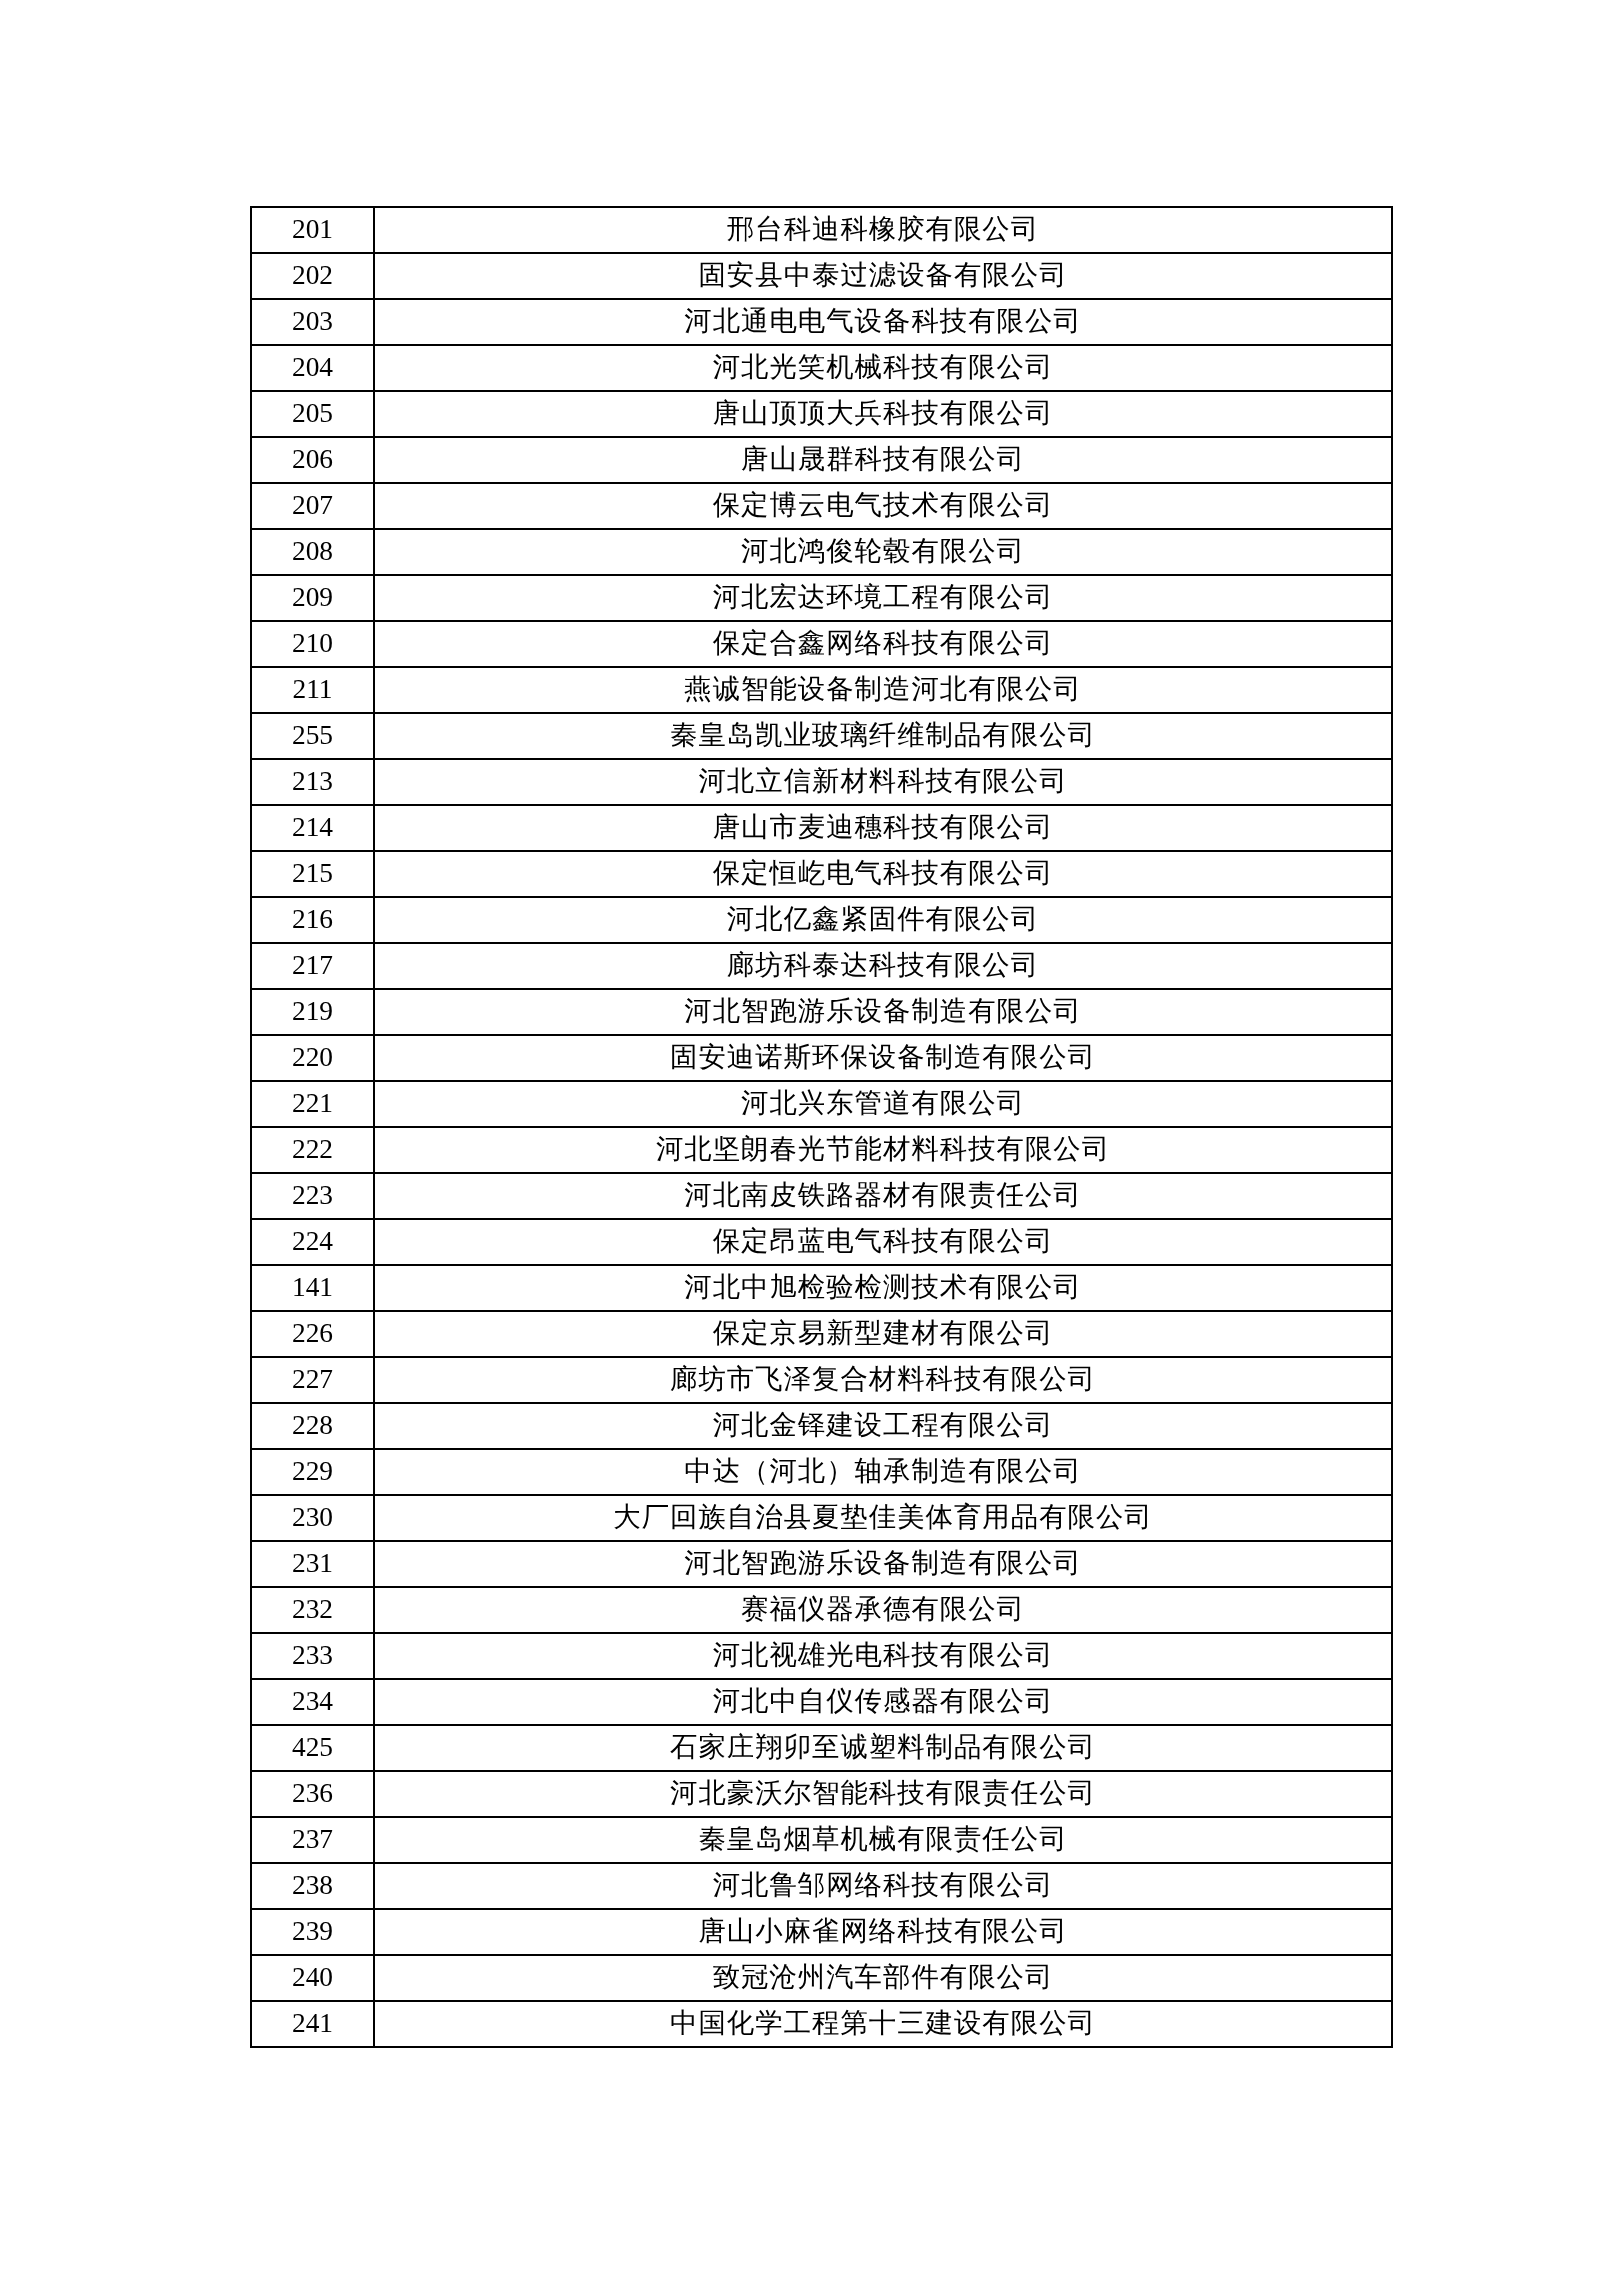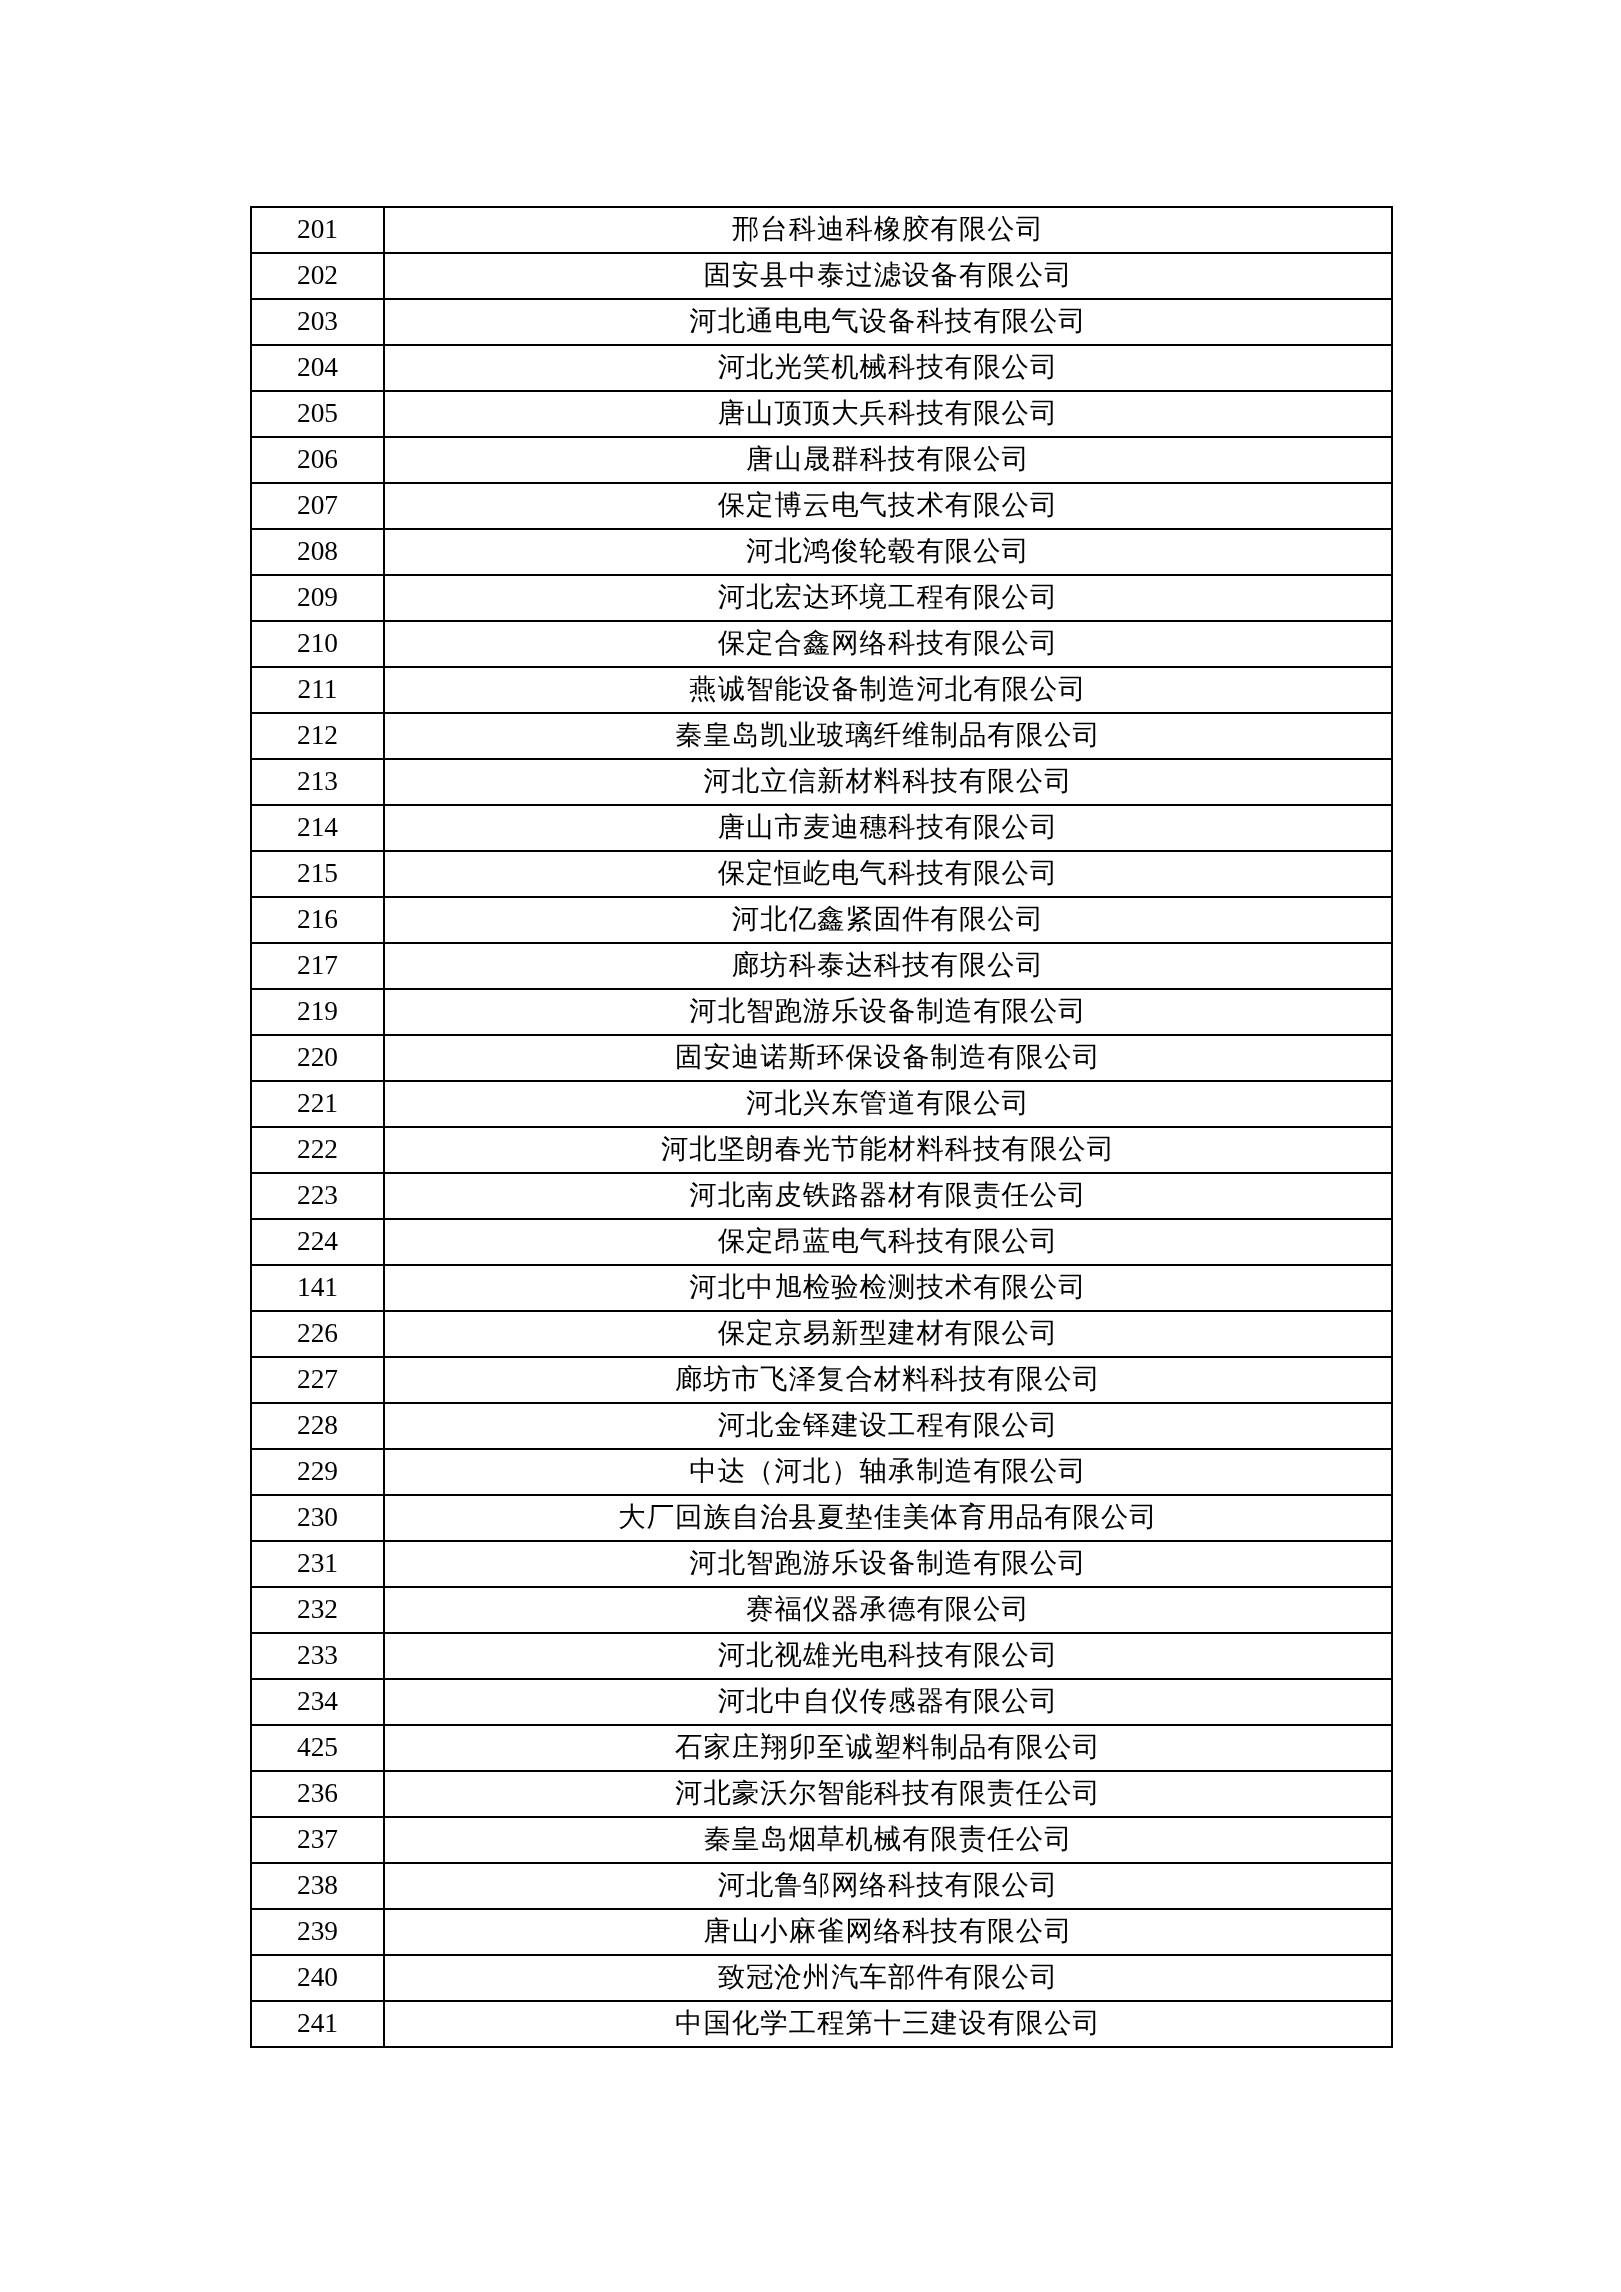--- a/index.html
+++ b/index.html
@@ -28,21 +28,21 @@
     border: 2px solid #000000;
     height: 46px;
     font-size: 27.4px;
     line-height: 1.15;
     text-align: center;
     vertical-align: middle;
     padding: 2px 5.9px;
     white-space: nowrap;
     overflow: hidden;
   }
-  td.num-cell  { width: 133px; font-family: Liberation Serif, serif; }
+  td.num-cell  { width: 123px; font-family: Liberation Serif, serif; }
   td.name-cell { width: auto; letter-spacing: 1px; }
 </style>
 </head>
 <body>
 
 <div class="page">
   <table class="company-table">
     <tbody>
         <tr>
           <td class="num-cell">201</td>
@@ -82,21 +82,21 @@
         </tr>
         <tr>
           <td class="num-cell">210</td>
           <td class="name-cell">保定合鑫网络科技有限公司</td>
         </tr>
         <tr>
           <td class="num-cell">211</td>
           <td class="name-cell">燕诚智能设备制造河北有限公司</td>
         </tr>
         <tr>
-          <td class="num-cell">212</td>
+          <td class="num-cell">255</td>
           <td class="name-cell">秦皇岛凯业玻璃纤维制品有限公司</td>
         </tr>
         <tr>
           <td class="num-cell">213</td>
           <td class="name-cell">河北立信新材料科技有限公司</td>
         </tr>
         <tr>
           <td class="num-cell">214</td>
           <td class="name-cell">唐山市麦迪穗科技有限公司</td>
         </tr>

